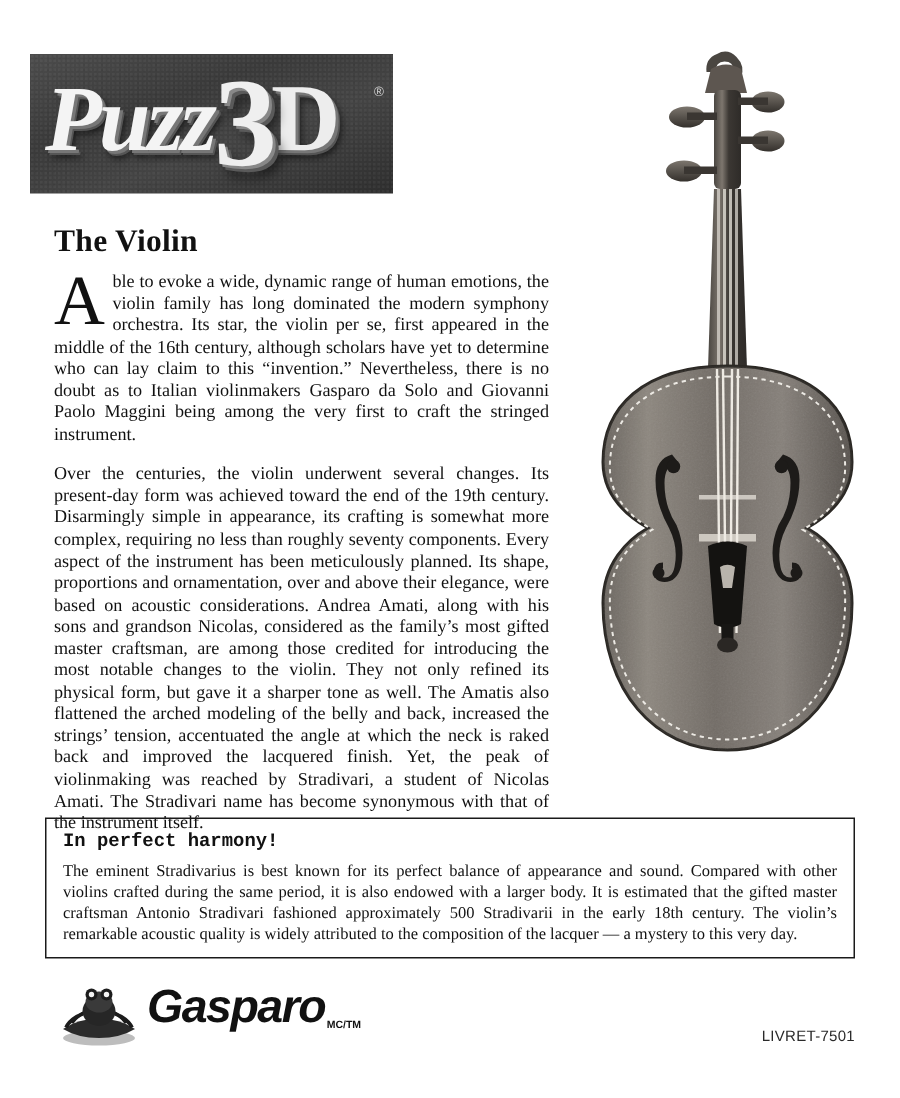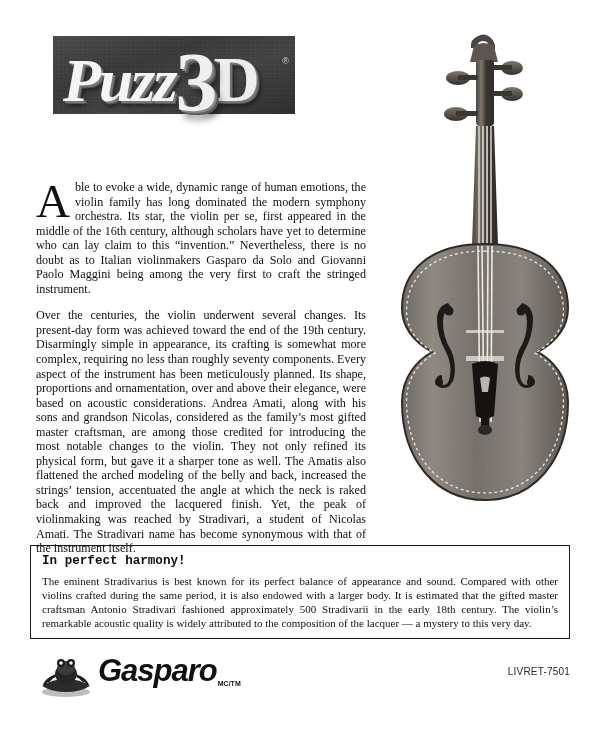--- a/index.html
+++ b/index.html
@@ -12,22 +12,22 @@
     color: #111111;
     position: relative;
     overflow: hidden;
   }
 
   .page { position: relative; width: 600px; height: 732px; }
 
   
   .logo-block {
     position: absolute;
-    left: 53px; top: 36px;
-    width: 242px; height: 78px;
+    left: 20px; top: 36px;
+    width: 242px; height: 93px;
   }
   .logo-box {
     position: absolute; inset: 0;
     background: linear-gradient(160deg,#4c4c4c 0%,#3a3a3a 35%,#444 60%,#2e2e2e 100%);
   }
   .logo-box::after{
     content:"";
     position:absolute; inset:0;
     background-image:
       radial-gradient(rgba(255,255,255,.05) 1px, transparent 1px),
@@ -158,38 +158,39 @@
     font-size: 7px;
     font-style: normal;
     letter-spacing: 0;
     vertical-align: bottom;
     position: relative;
     top: -2px;
     left: 1px;
   }
   .doc-code {
     position: absolute;
-    right: 30px; top: 16px;
+    right: 30px; top: 36px;
     font-family: "Liberation Sans","DejaVu Sans",sans-serif;
     font-size: 10px;
     color: #2a2a2a;
     letter-spacing: .2px;
   }
 </style>
 </head>
 <body>
 
 <div class="page">
 
   <div class="logo-block">
     <div class="logo-box"></div>
     <div class="logo-wordmark"><span>Puzz</span><span class="three">3</span><span class="dee">D</span></div>
     <div class="logo-reg">®</div>
   </div>
 
+  <h1 class="article-title">The Violin</h1>
 
   <div class="text-col">
     <p class="body-par first">Able to evoke a wide, dynamic range of human emotions, the violin family has long dominated the modern symphony orchestra.  Its star, the violin per se, first appeared in the middle of the 16th century, although scholars have yet to determine who can lay claim to this “invention.”  Nevertheless, there is no doubt as to Italian violinmakers Gasparo da Solo and Giovanni Paolo Maggini being among the very first to craft the stringed instrument.</p>
     <p class="body-par">Over the centuries, the violin underwent several changes.  Its present-day form was achieved toward the end of the 19th century.  Disarmingly simple in appearance, its crafting is somewhat more complex, requiring no less than roughly seventy components.  Every aspect of the instrument has been meticulously planned.  Its shape, proportions and ornamentation, over and above their elegance, were based on acoustic considerations.  Andrea Amati, along with his sons and grandson Nicolas, considered as the family’s most gifted master craftsman, are among those credited for introducing the most notable changes to the violin.  They not only refined its physical form, but gave it a sharper tone as well.  The Amatis also flattened the arched modeling of the belly and back, increased the strings’ tension, accentuated the angle at which the neck is raked back and improved the lacquered finish.  Yet, the peak of violinmaking was reached by Stradivari, a student of Nicolas Amati.  The Stradivari name has become synonymous with that of the instrument itself.</p>
   </div>
 
   <div class="violin-fig">
     <svg class="violin-svg" viewBox="0 0 186 512" preserveAspectRatio="none">
       <defs>
         <linearGradient id="wood" x1="0" y1="0" x2="1" y2="0">

